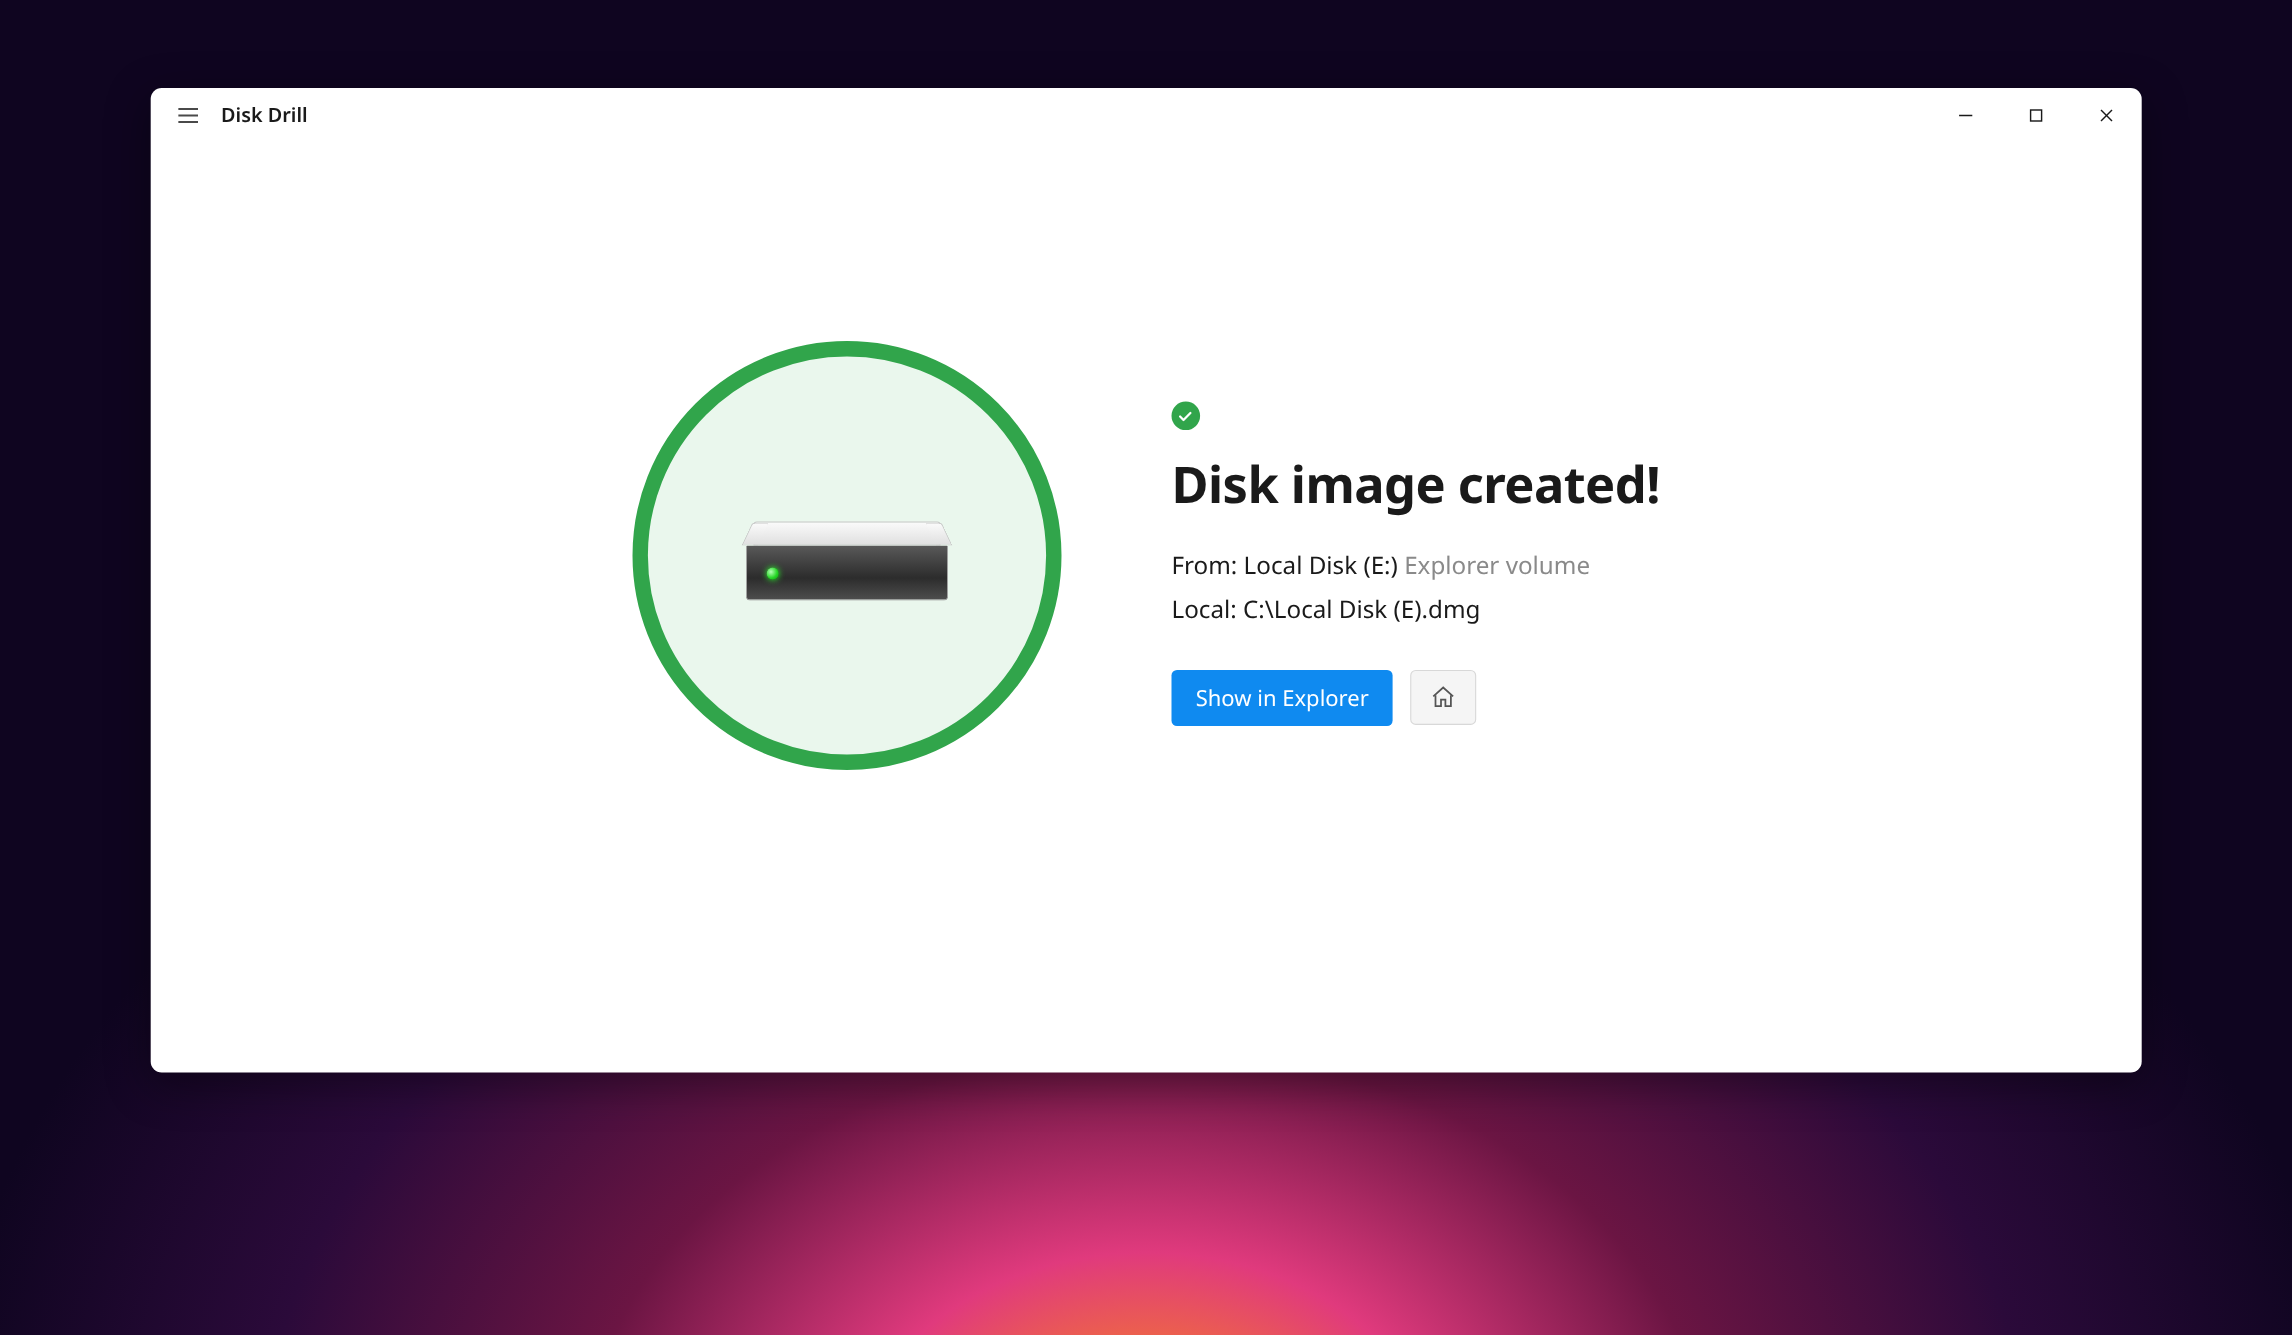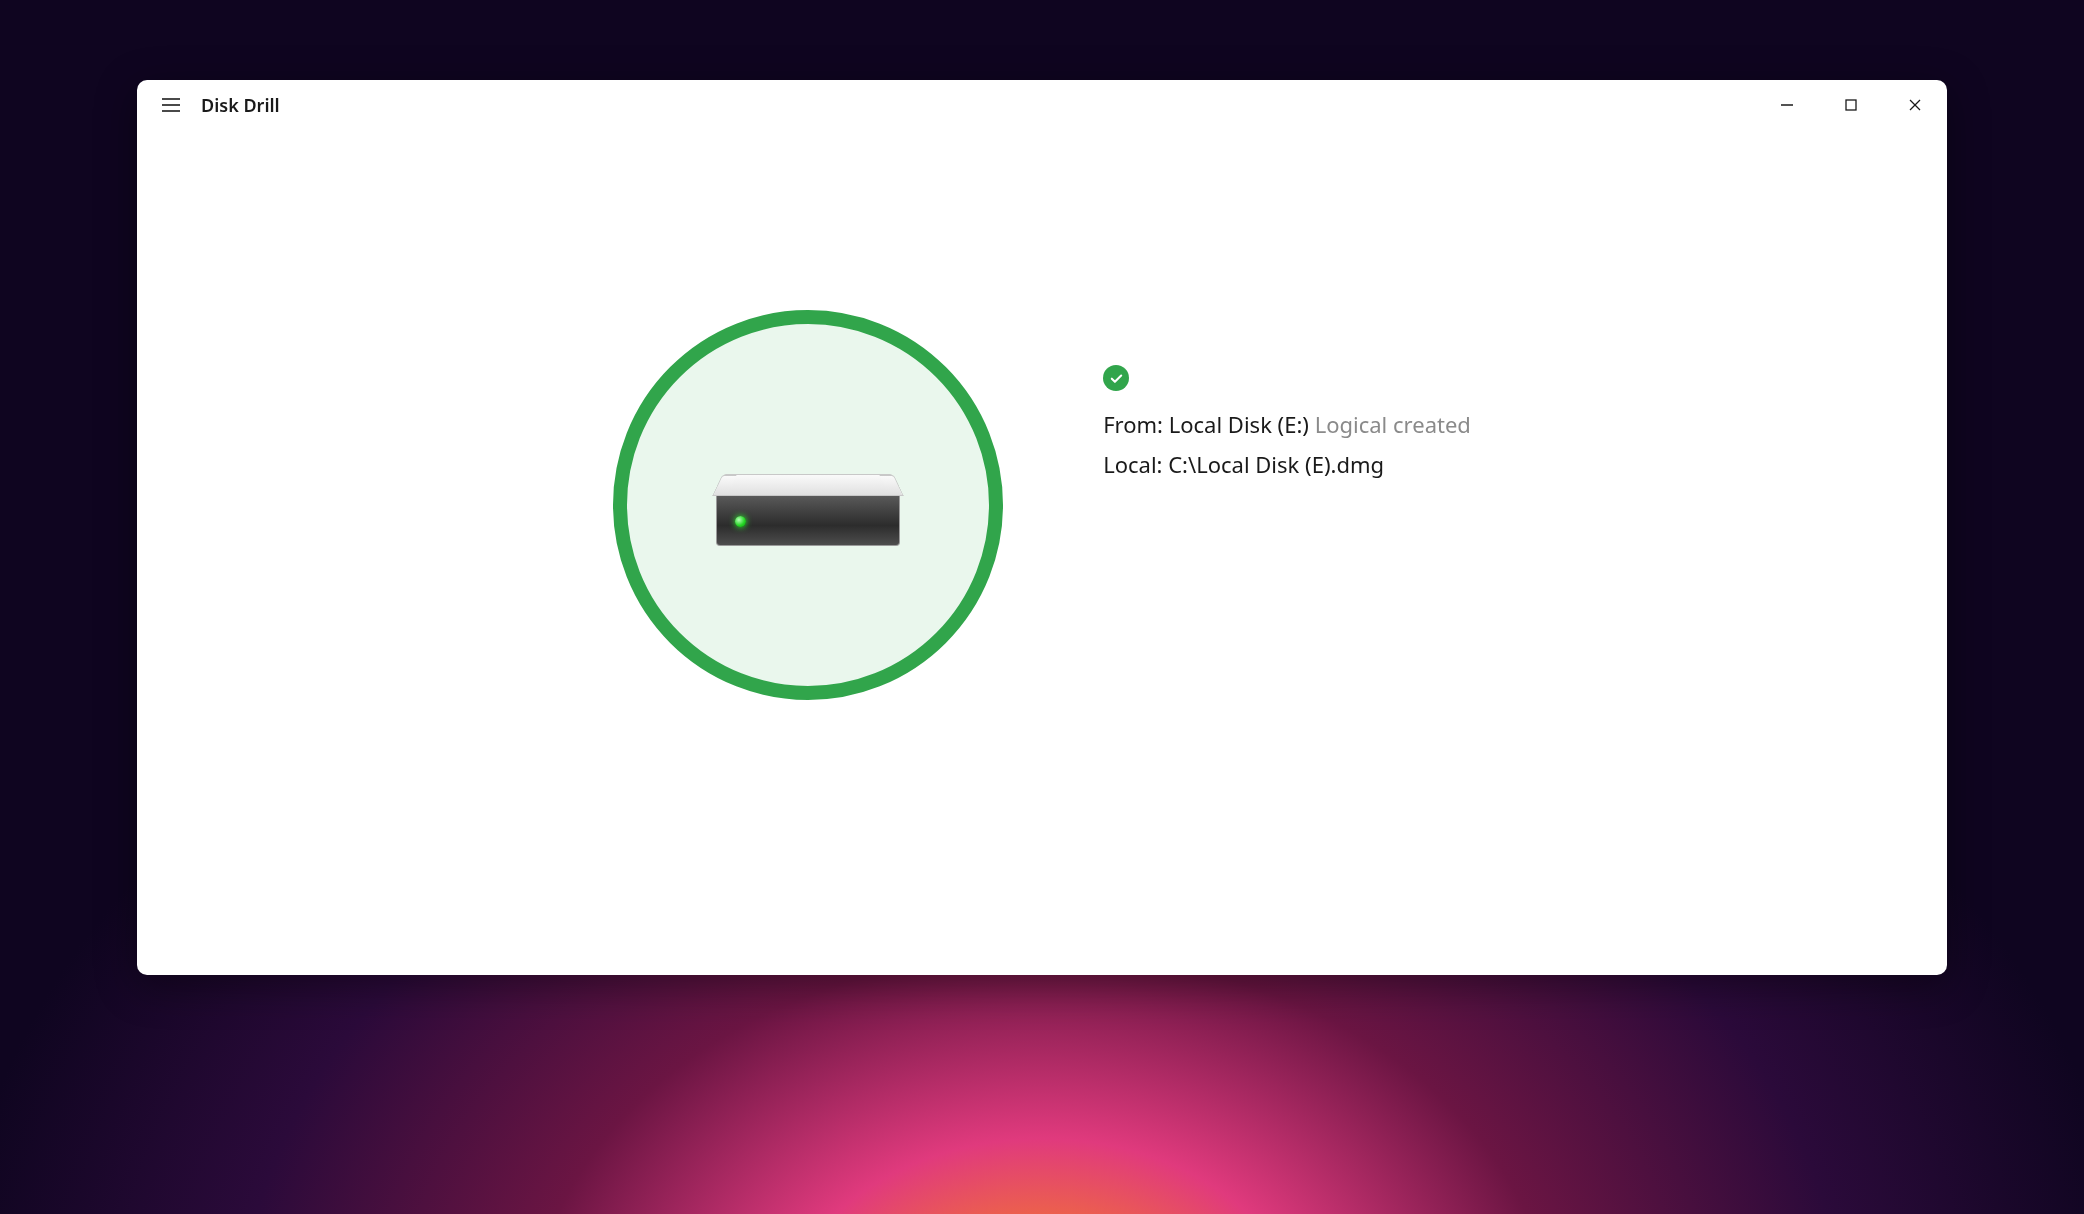--- a/index.html
+++ b/index.html
@@ -222,28 +222,38 @@
       </div>
     </div>
 
     <div class="right-col">
       <div class="success-badge">
         <svg viewBox="0 0 16 16">
             <path d="M3 8.2 L6.3 11.5 L13 4.8" fill="none" stroke="#fff" stroke-width="2.2" stroke-linecap="round" stroke-linejoin="round"></path>
           </svg>
       </div>
 
+      <div class="heading">Disk image created!</div>
 
       <div class="info-row">
         <span class="label">From:</span>
         <span>Local Disk (E:)</span>
-        <span class="muted">Logical created</span>
+        <span class="muted">Explorer volume</span>
       </div>
 
       <div class="info-row">
         <span class="label">Local:</span>
         <span>C:\Local Disk (E).dmg</span>
       </div>
 
+      <div class="button-row">
+        <button class="btn-primary">Show in Explorer</button>
+        <button class="btn-secondary">
+          <svg width="24" height="24" viewBox="0 0 24 24" fill="none" stroke="currentColor" stroke-width="1.6">
+            <path d="M3 11 L12 3 L21 11"></path>
+            <path d="M5 10 V20 H10 V14 H14 V20 H19 V10"></path>
+          </svg>
+        </button>
+      </div>
     </div>
 
   </div>
 </div>
 
 </body></html>

